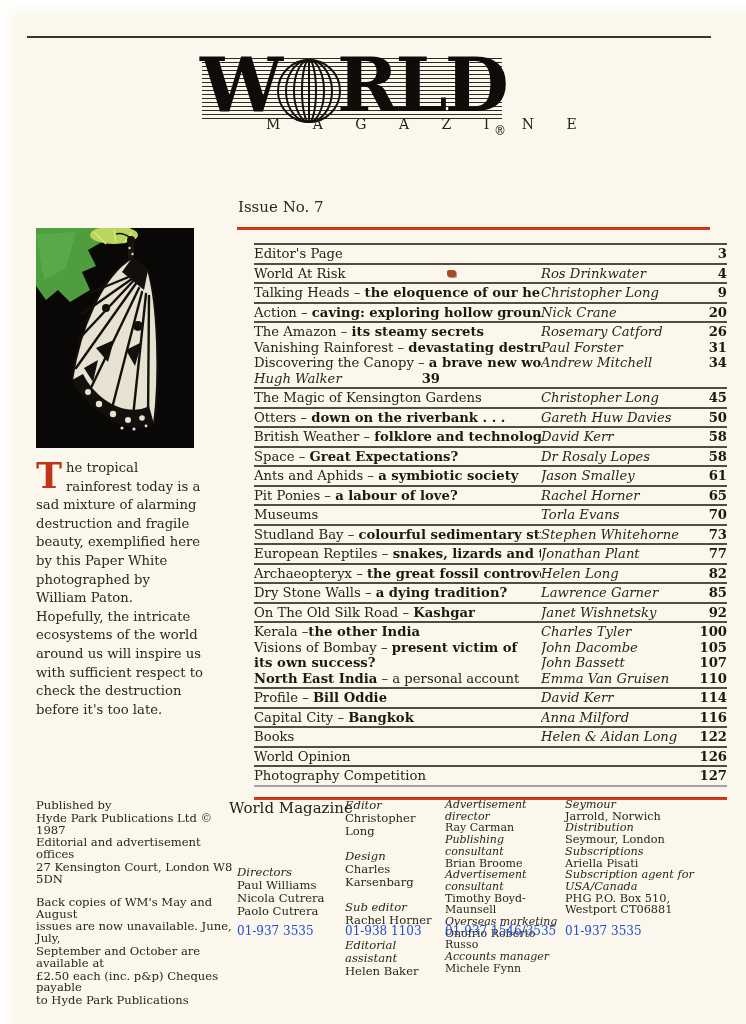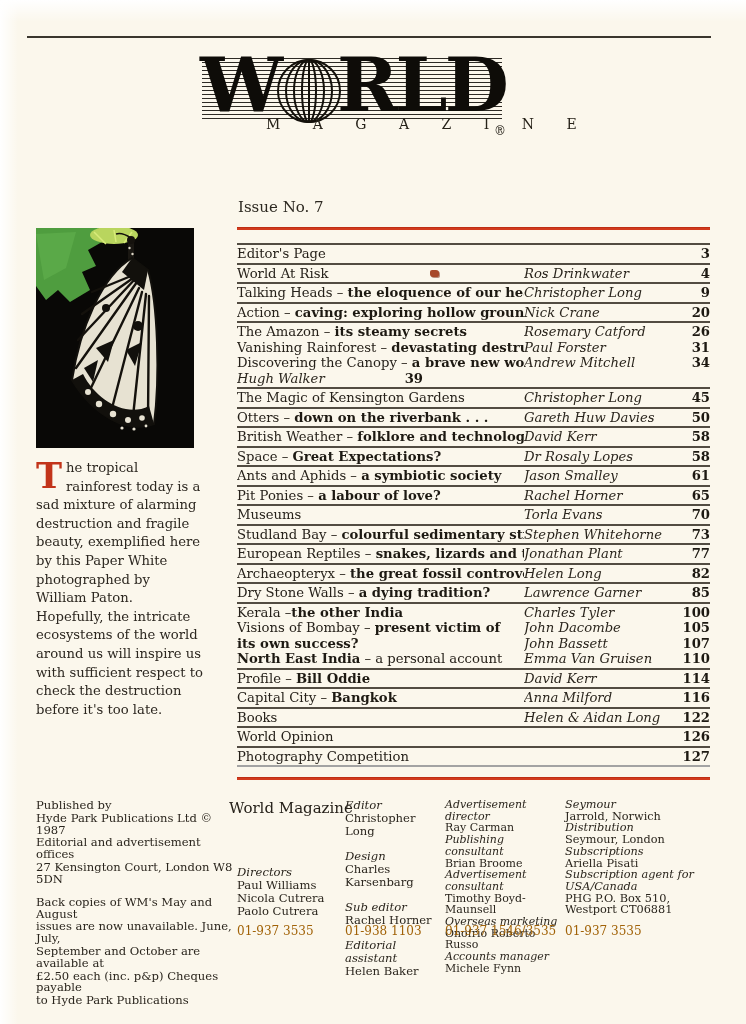--- a/index.html
+++ b/index.html
@@ -19,21 +19,21 @@
   .logo-globe{margin:22px -5px 0 -4px;flex:none;}
   .logo-sub{position:absolute;left:66px;top:66px;font-size:14px;letter-spacing:14px;color:#262219;white-space:nowrap;}
   .logo-reg{position:absolute;left:294px;top:74px;font-size:12px;color:#262219;}
 
   .issue-label{position:absolute;left:238px;top:198px;font-size:15px;color:#2c2820;}
 
   .rule-red{background:#d23a1c;height:3px;box-shadow:0 1px 0 rgba(160,30,10,.4) inset;}
   .red-top{position:absolute;left:237px;top:227px;width:473px;}
 
   
-  .toc{position:absolute;left:237px;top:230px;width:473px;}
+  .toc{position:absolute;left:254px;top:230px;width:473px;}
   .toc-body{margin-top:13px;}
   .toc-section{border-top:2px solid #524c42;padding:1px 0;}
   .toc-section:last-child{border-bottom:2px solid #a3a3a3;}
   .toc-line{display:flex;align-items:baseline;height:15.5px;font-size:13.2px;position:relative;}
   .toc-title{flex:1;color:#26211a;white-space:nowrap;overflow:hidden;}
   .toc-title b{font-weight:bold;color:#1d1912;}
   .toc-author{width:152px;flex:none;font-style:italic;color:#2a251d;white-space:nowrap;overflow:hidden;}
   .toc-page{width:34px;flex:none;text-align:right;font-weight:bold;color:#1d1912;}
   .toc-mark{position:absolute;left:193px;top:4px;width:9px;height:7px;background:#a8492a;border-radius:2px 3px 2px 3px;box-shadow:1px 1px 0 rgba(120,40,15,.5);}
   .red-bottom{margin-top:10px;}
@@ -49,21 +49,21 @@
   .f-left .blk{margin-bottom:11px;}
   .f-left .blk div{margin-bottom:0.8px;}
   .masthead-title{position:absolute;left:229px;top:799px;font-size:15px;color:#26211a;}
   .fcol{position:absolute;font-size:11.6px;line-height:13px;color:#2a251d;}
   .fcol .lbl{font-style:italic;}
   .fcol.spaced .entry{margin-bottom:12px;}
   .col-directors{left:237px;top:866px;width:100px;}
   .col-editorial{left:345px;top:799px;width:98px;}
   .col-advertising{left:445px;top:799px;width:118px;line-height:11.7px;font-size:11px;}
   .col-production{left:565px;top:799px;width:140px;line-height:11.7px;font-size:11.3px;}
-  .phone-row span{position:absolute;top:924px;font-size:12px;color:#a16207;white-space:nowrap;}
+  .phone-row span{position:absolute;top:924px;font-size:12px;color:#1d4ed8;white-space:nowrap;}
   .ph-left{left:36px;} .ph-dir{left:237px;} .ph-ed{left:345px;} .ph-adv{left:445px;} .ph-prod{left:565px;}
 </style>
 </head>
 <body>
 
 <div class="page">
 
   <div class="top-rule"></div>
 
   <div class="logo">
@@ -207,20 +207,27 @@
             <span class="toc-title"><span>Archaeopteryx – </span><b>the great fossil controversy</b></span>
             <span class="toc-author">Helen Long</span>
             <span class="toc-page">82</span>
           </div>
         </div>
         <div class="toc-section">
           <div class="toc-line">
             <span class="toc-title"><span>Dry Stone Walls – </span><b>a dying tradition?</b></span>
             <span class="toc-author">Lawrence Garner</span>
             <span class="toc-page">85</span>
+          </div>
+        </div>
+        <div class="toc-section">
+          <div class="toc-line">
+            <span class="toc-title"><span>On The Old Silk Road – </span><b>Kashgar</b></span>
+            <span class="toc-author">Janet Wishnetsky</span>
+            <span class="toc-page">92</span>
           </div>
         </div>
         <div class="toc-section">
           <div class="toc-line">
             <span class="toc-title"><span>Kerala –</span><b>the other India</b></span>
             <span class="toc-author">Charles Tyler</span>
             <span class="toc-page">100</span>
           </div>
           <div class="toc-line">
             <span class="toc-title"><span>Visions of Bombay – </span><b>present victim of</b></span>

